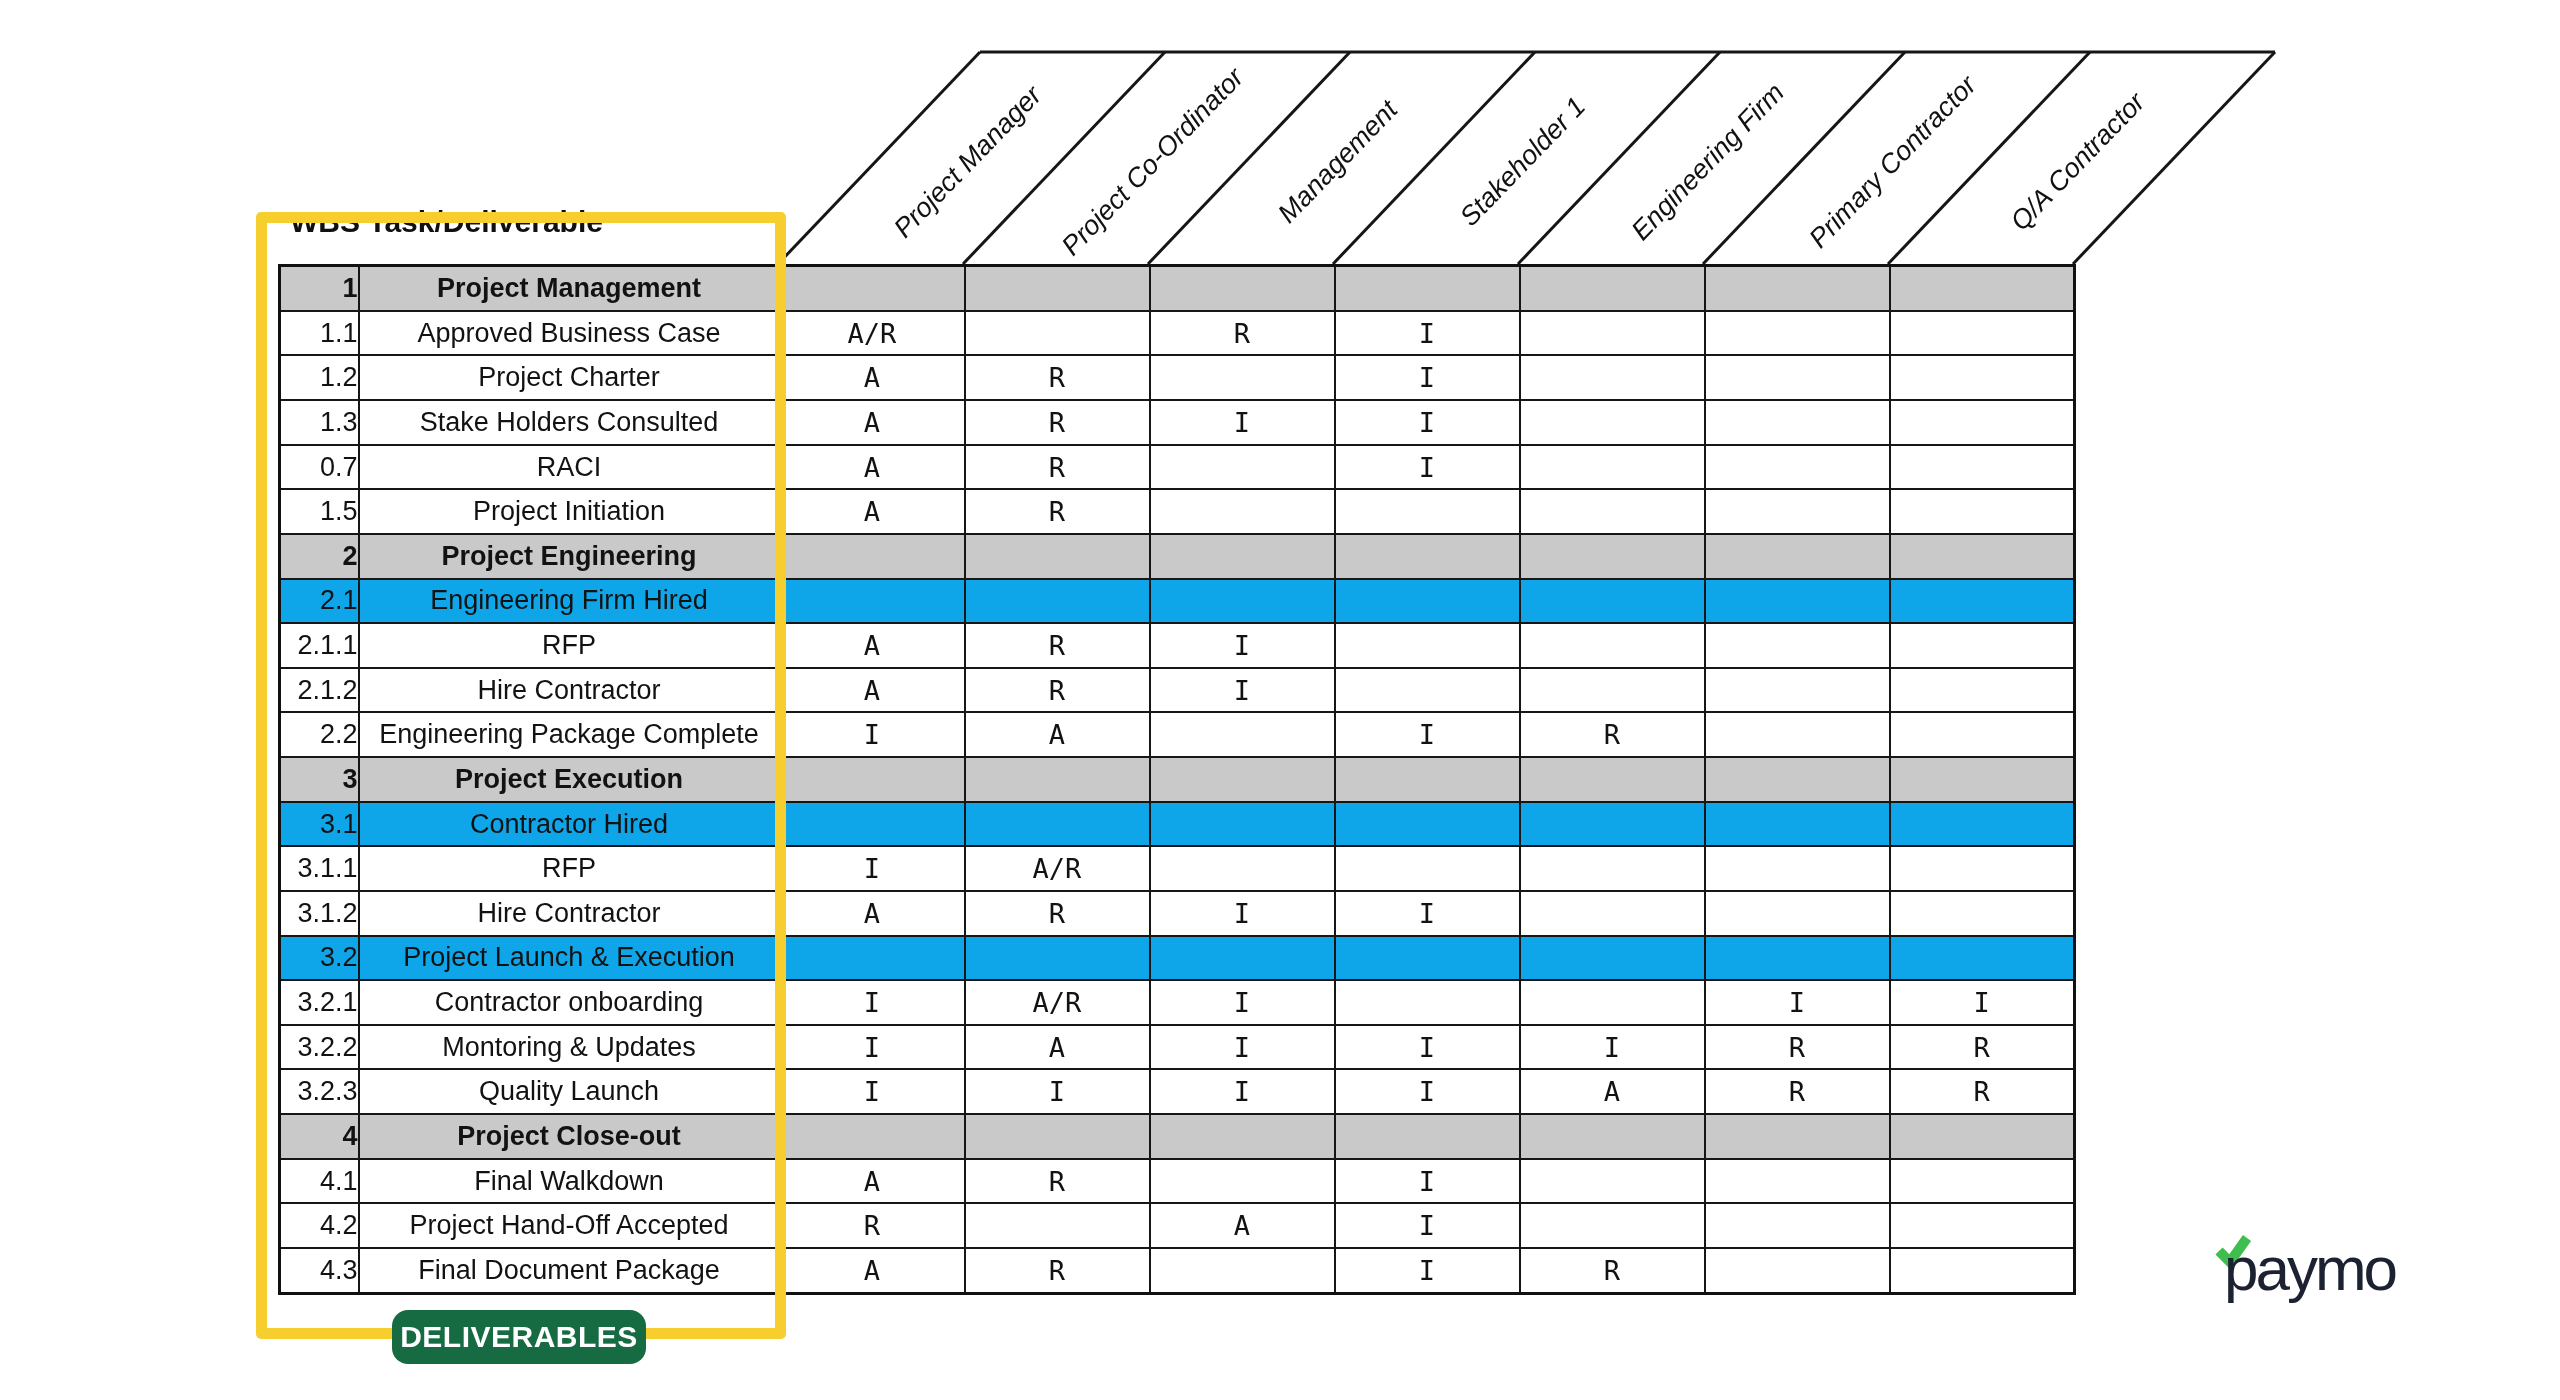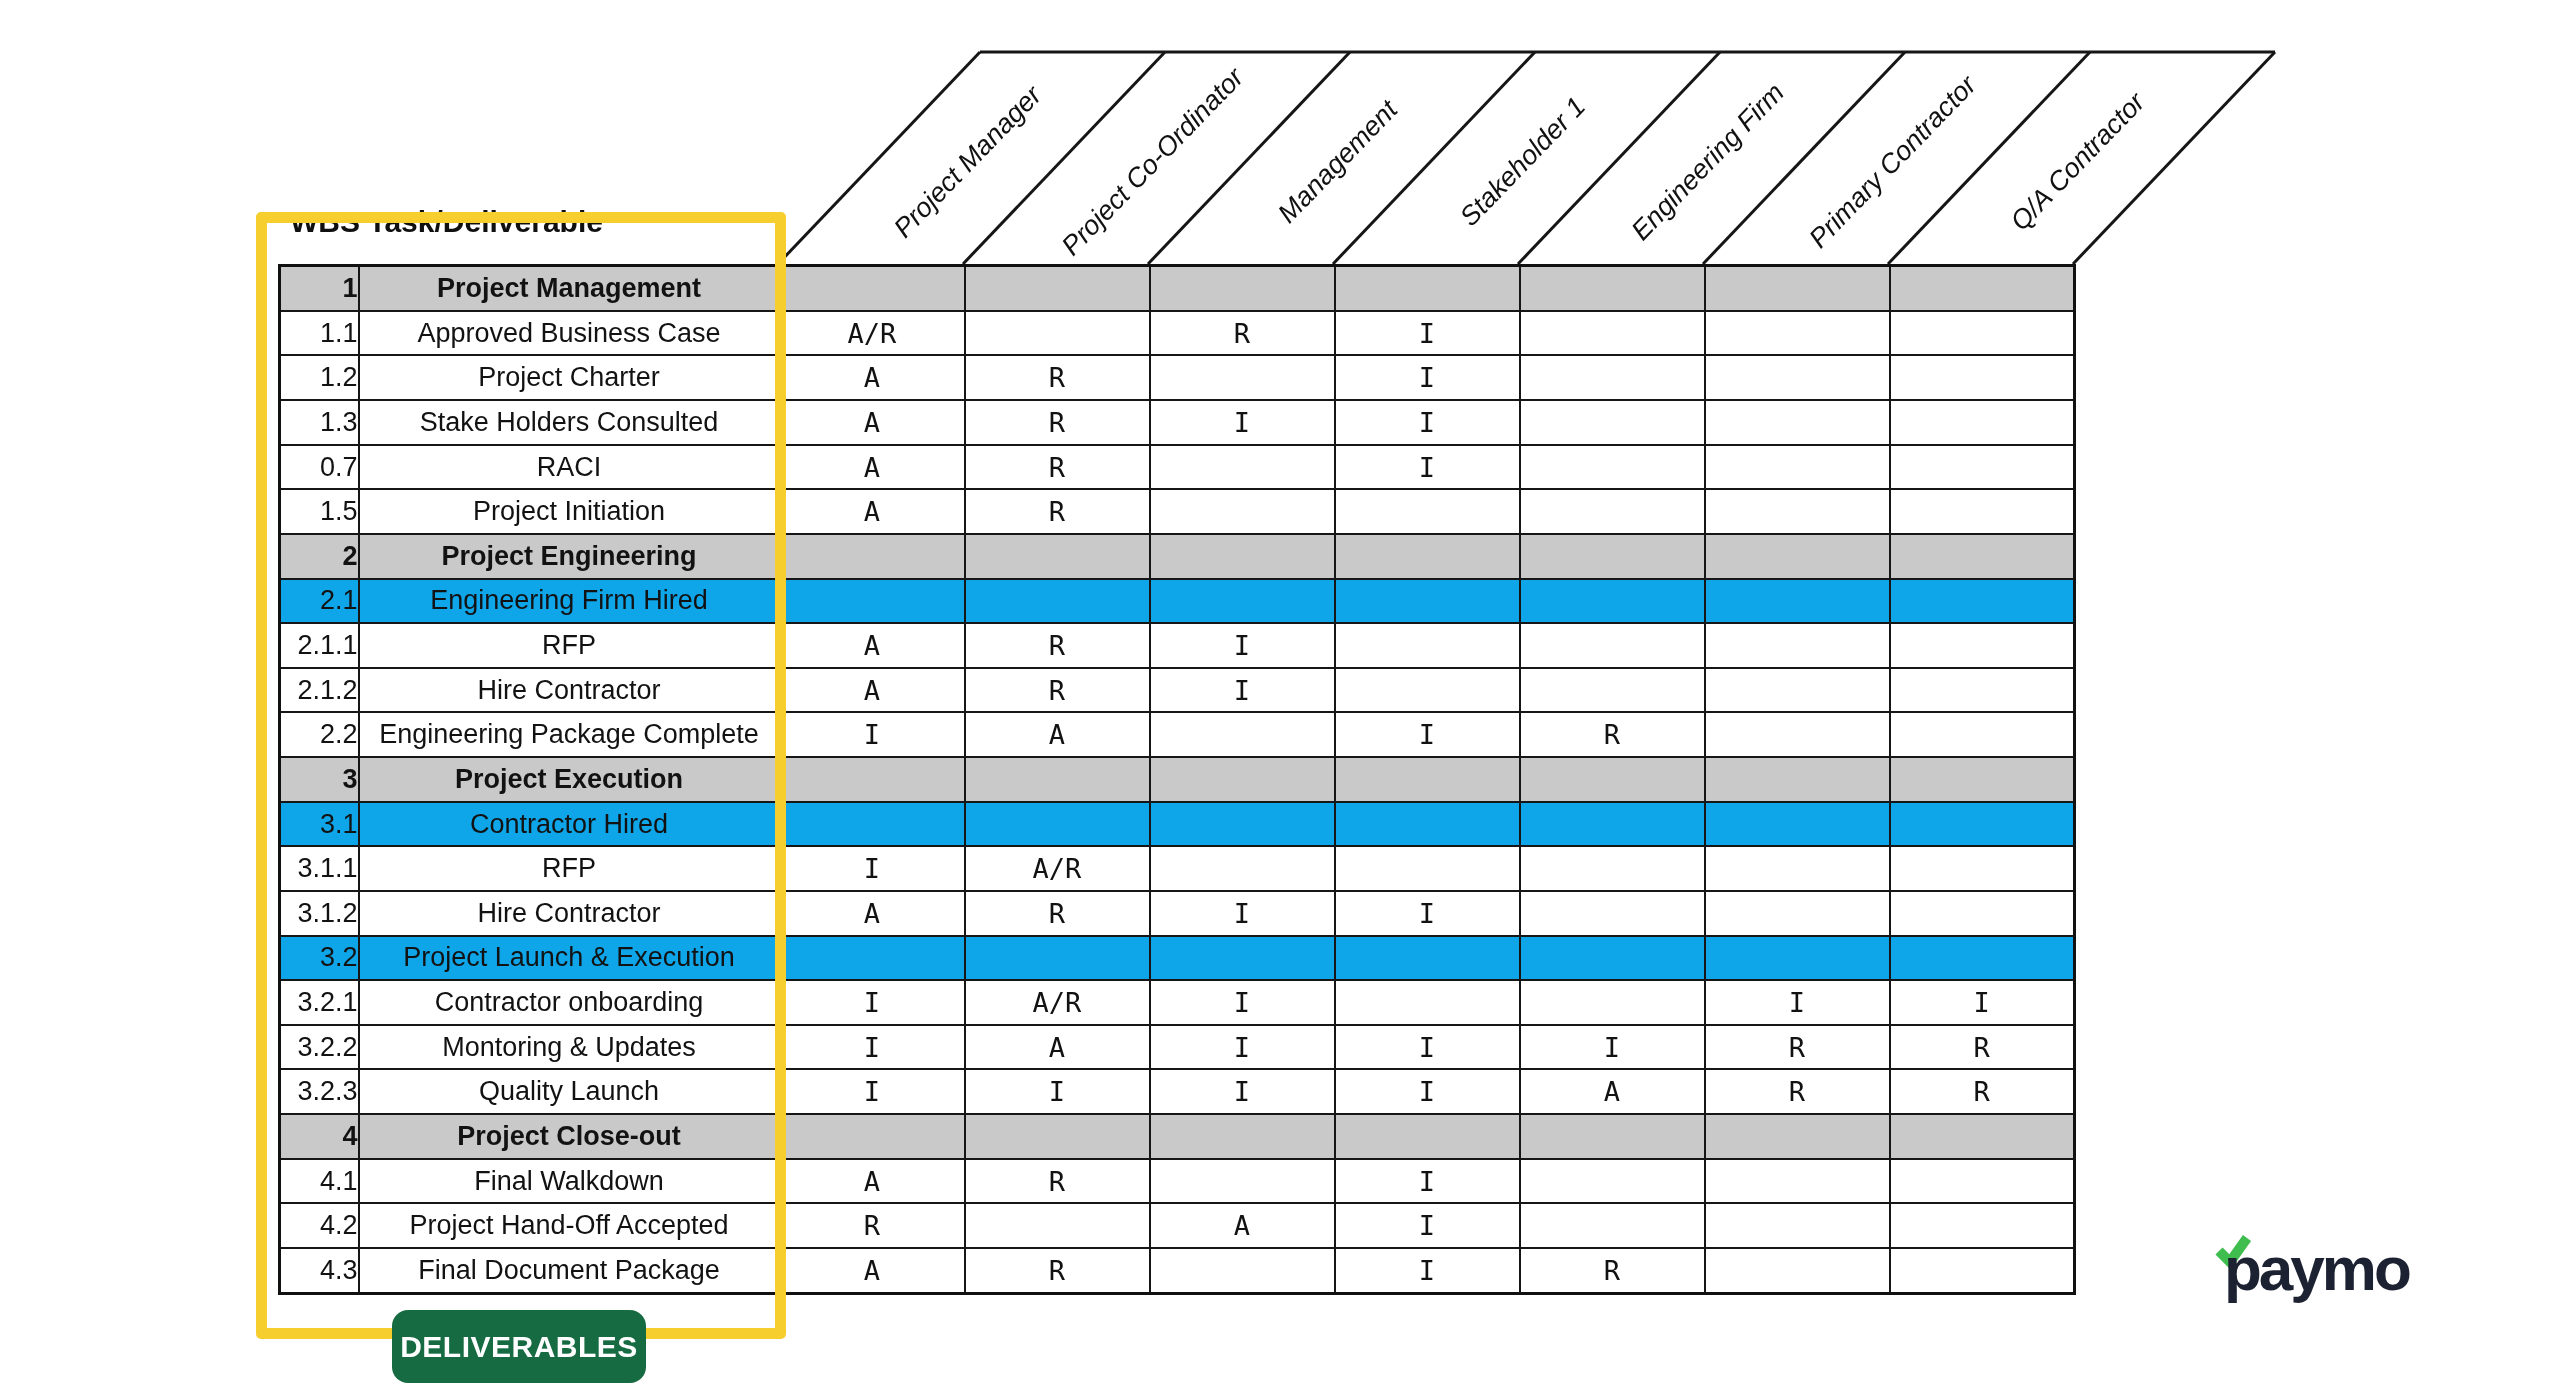--- a/index.html
+++ b/index.html
@@ -59,34 +59,34 @@
   #deliv-frame{
     position:absolute;left:256px;top:212px;
     width:530px;height:1127px;
     box-sizing:border-box;
     border:11px solid #F6CF2E;
     border-radius:5px;
     z-index:6;pointer-events:none;
   }
   #deliv-badge{
     position:absolute;left:392px;top:1310px;
-    width:254px;height:73px;
+    width:254px;height:54px;
     background:#176B42;border-radius:16px;
     display:flex;align-items:center;justify-content:center;
     color:#ffffff;font-weight:bold;font-size:30px;letter-spacing:.5px;
     z-index:7;
   }
   
   #paymo{
     position:absolute;left:2212px;top:1232px;
     width:230px;height:90px;z-index:2;
   }
   #paymo .word{
     position:absolute;left:12px;top:6px;
-    font-size:62px;font-weight:700;line-height:1;
+    font-size:62px;font-weight:400;line-height:1;
     letter-spacing:-3px;color:#1C2232;
   }
   #paymo svg{position:absolute;left:2px;top:2px;}
 </style>
 </head>
 <body>
 
 <div id="canvas">
 
   <svg id="band-svg" width="2560" height="1400">

